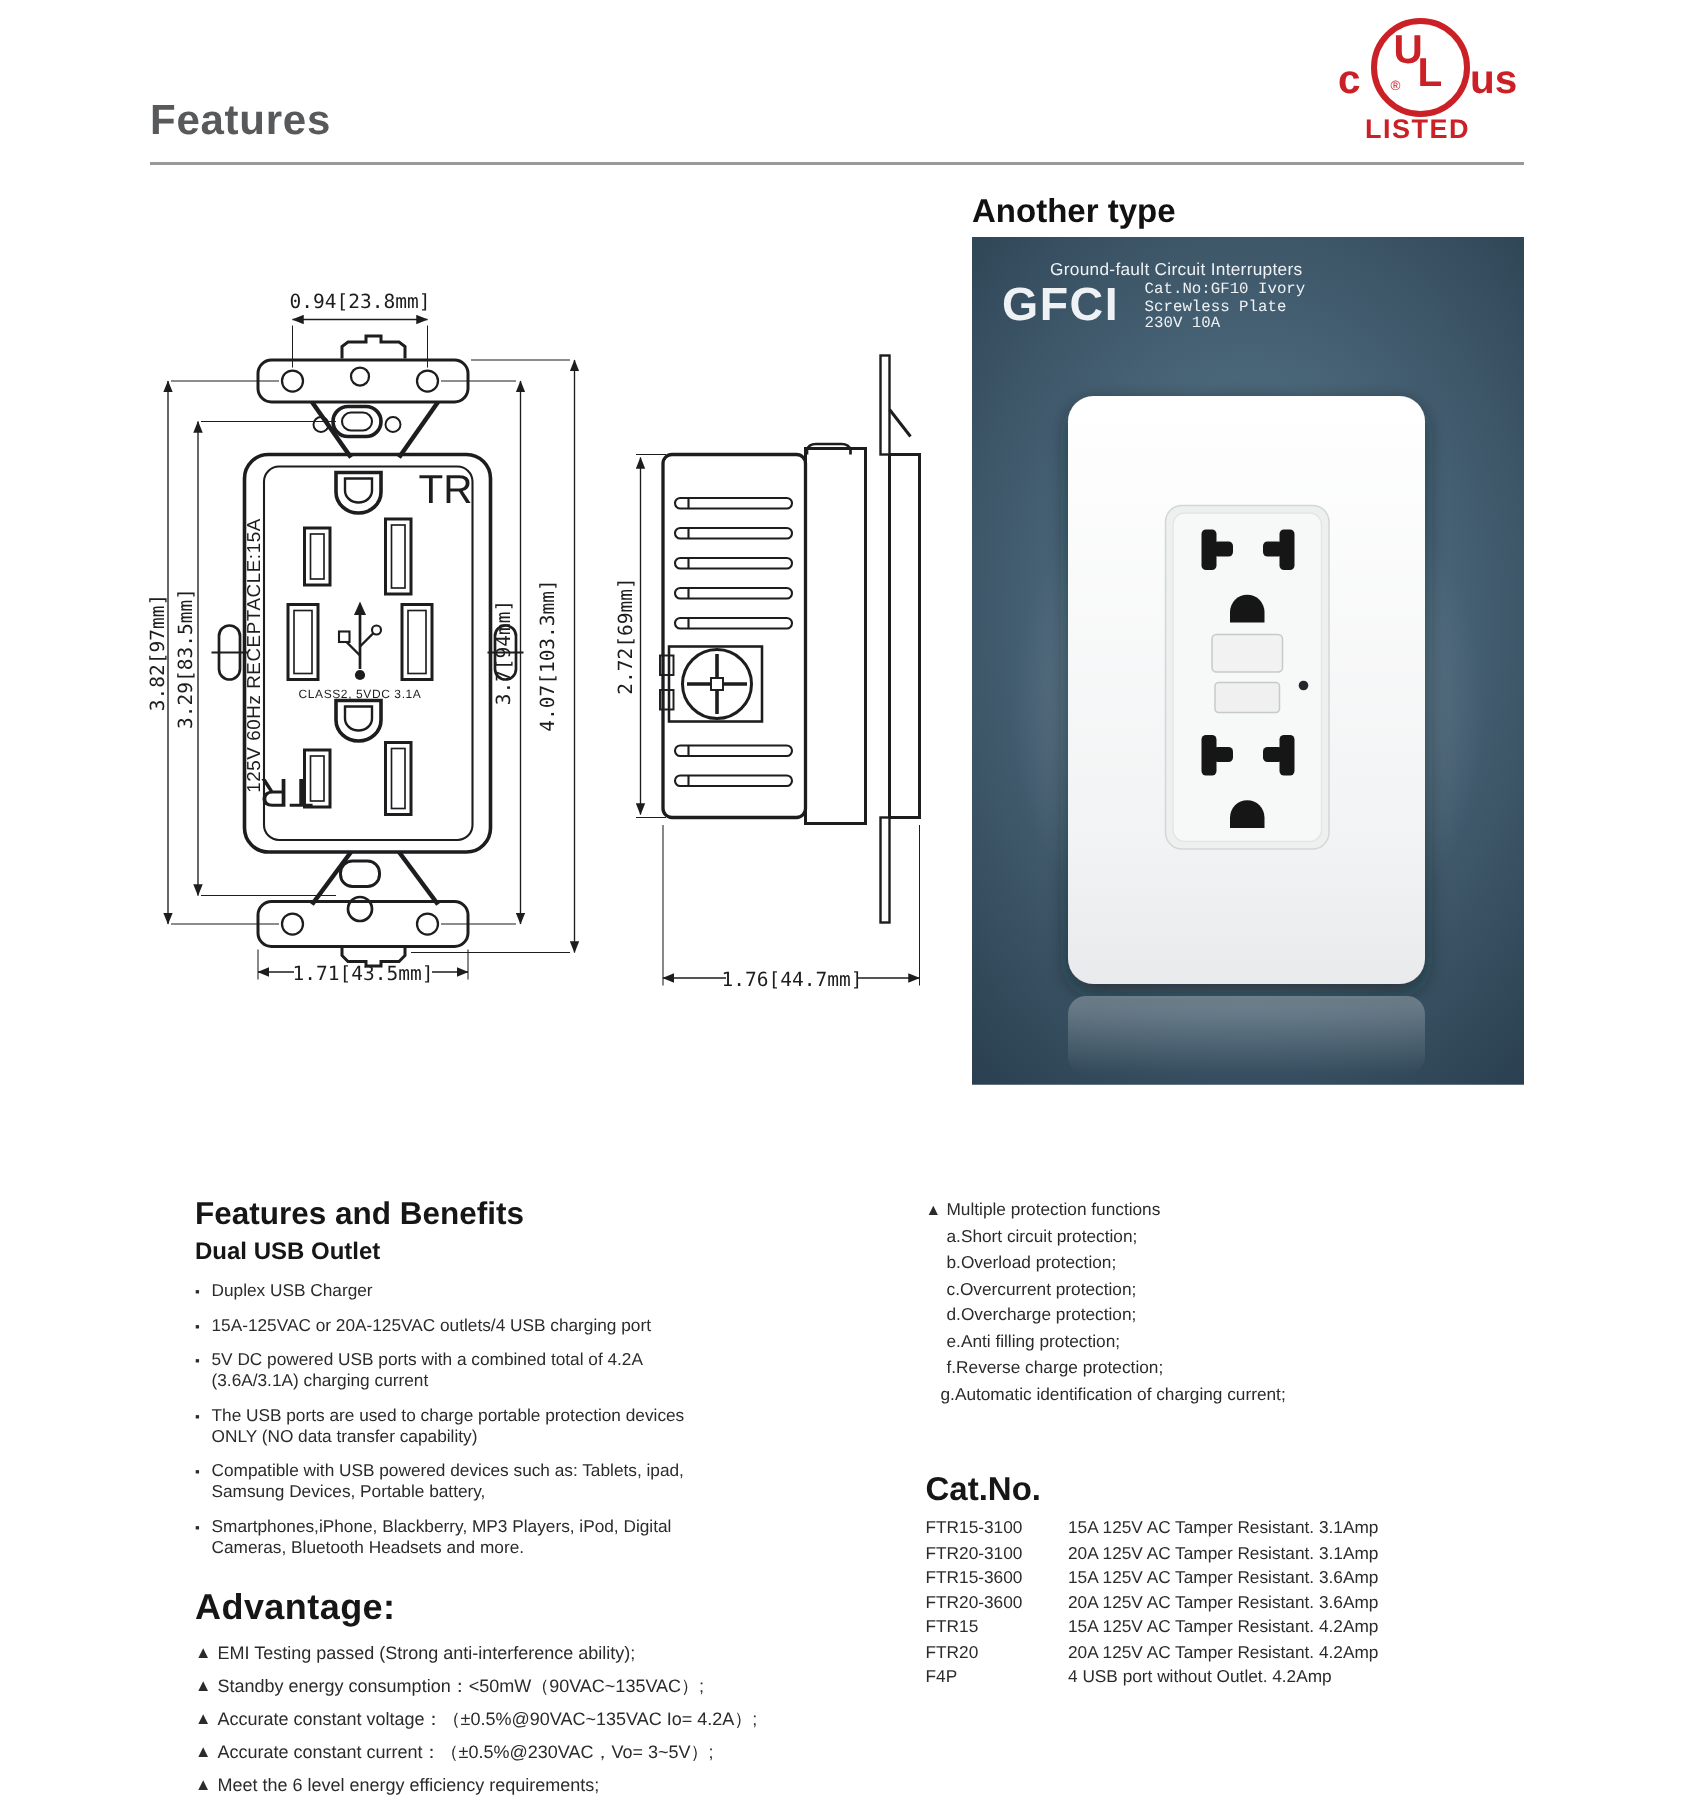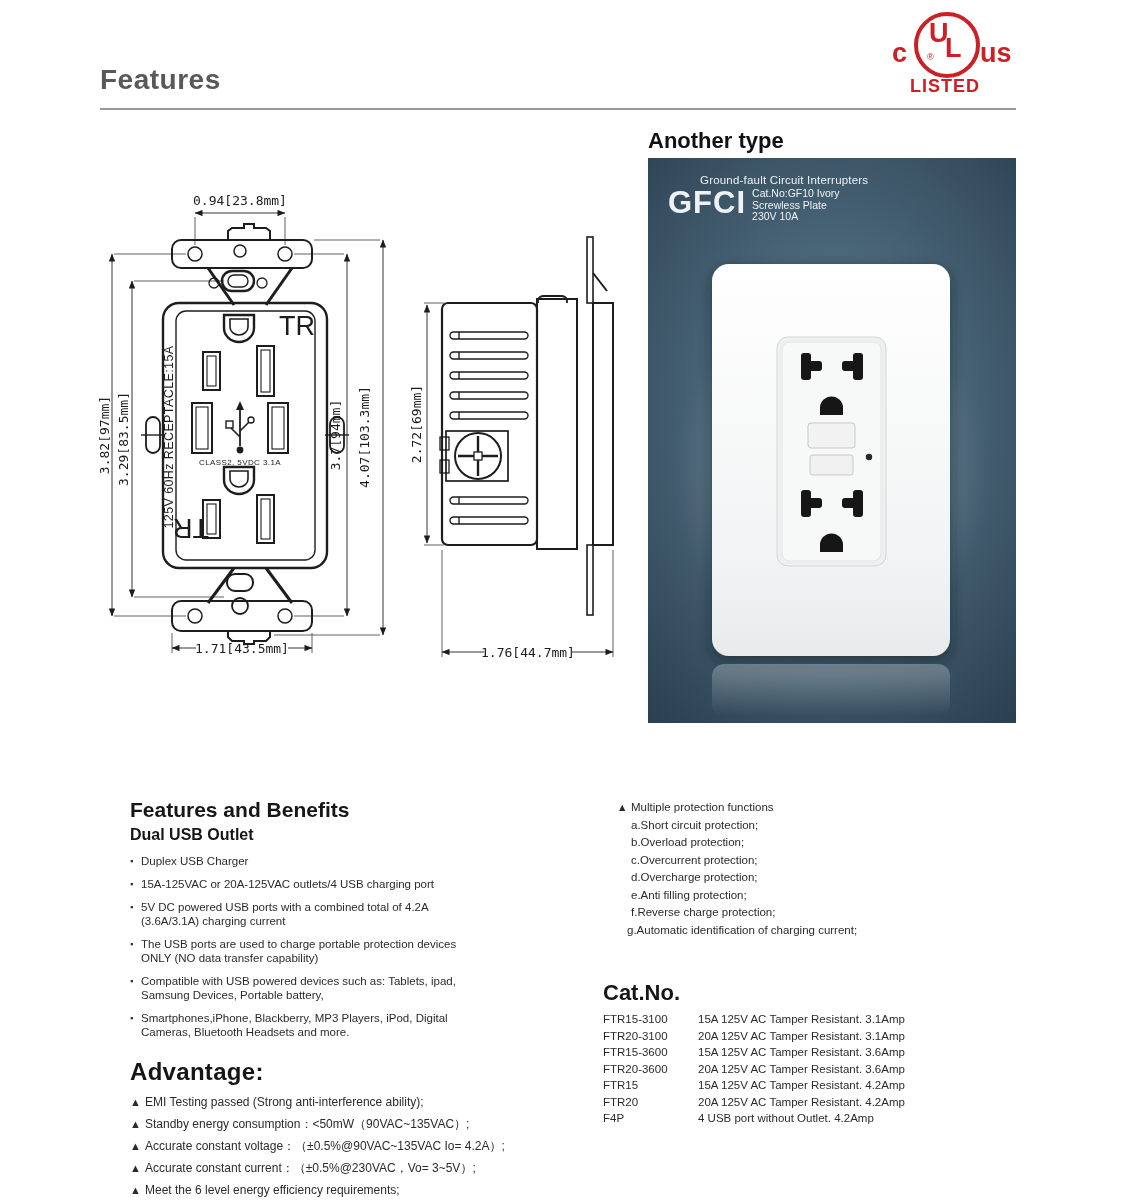--- a/index.html
+++ b/index.html
@@ -24,21 +24,21 @@
   
   #another-type{left:648px;top:128px;font-size:22px;font-weight:bold;color:#111;}
   #product-panel{left:648px;top:158px;width:368px;height:565px;
      background:radial-gradient(ellipse 60% 45% at 50% 56%, rgba(255,255,255,0.30), rgba(255,255,255,0) 72%),
                 radial-gradient(ellipse 90% 80% at 50% 45%, #506c80 0%, #3b5648 0%, #46627550 0%, #4a6679 35%, #32495a 75%, #233847 100%),
                 #33495a;}
   #panel-text{position:absolute;left:20px;top:16px;color:#eef2f5;}
   #panel-line1{font-size:11.5px;letter-spacing:.2px;margin-left:32px;}
   #panel-brand-row{display:flex;align-items:flex-start;margin-top:2px;}
   #panel-brand{font-size:31px;font-weight:bold;line-height:30px;letter-spacing:1px;}
-  #panel-sub{margin-left:6px;font-size:10.5px;line-height:11.5px;}
+  #panel-sub{margin-left:17px;font-size:10.5px;line-height:11.5px;font-family:Liberation Mono, monospace;}
 
   
   .h1{font-size:21px;font-weight:bold;color:#161616;}
   .h2{font-size:16px;font-weight:bold;color:#161616;margin-top:4px;}
   .blist{margin-top:10px;}
   .b-item{display:flex;font-size:11.5px;line-height:14px;color:#2b2b2b;margin-bottom:9px;}
   .b-item .mk{width:11px;flex:none;font-size:9px;line-height:14px;}
   .a-item{display:flex;font-size:12px;line-height:15px;color:#2b2b2b;margin-bottom:7px;}
   .a-item .mk{width:15px;flex:none;font-size:11px;line-height:15px;}
   #adv-col .h1{font-size:24px;letter-spacing:.3px;}
@@ -339,21 +339,21 @@
     </div>
     <div class="p-item">a.Short circuit protection;</div>
     <div class="p-item">b.Overload protection;</div>
     <div class="p-item">c.Overcurrent protection;</div>
     <div class="p-item">d.Overcharge protection;</div>
     <div class="p-item">e.Anti filling protection;</div>
     <div class="p-item">f.Reverse charge protection;</div>
     <div class="p-item" style="padding-left:10px;">g.Automatic identification of charging current;</div>
   </div>
 
-  <div class="abs" id="cat-col" style="left:603px;top:980px;width:410px;">
+  <div class="abs" id="cat-col" style="left:617px;top:980px;width:410px;">
     <div class="h1">Cat.No.</div>
     <div id="cat-table">
       <span>FTR15-3100</span>
         <span>15A 125V AC Tamper Resistant. 3.1Amp</span>
       <span>FTR20-3100</span>
         <span>20A 125V AC Tamper Resistant. 3.1Amp</span>
       <span>FTR15-3600</span>
         <span>15A 125V AC Tamper Resistant. 3.6Amp</span>
       <span>FTR20-3600</span>
         <span>20A 125V AC Tamper Resistant. 3.6Amp</span>

